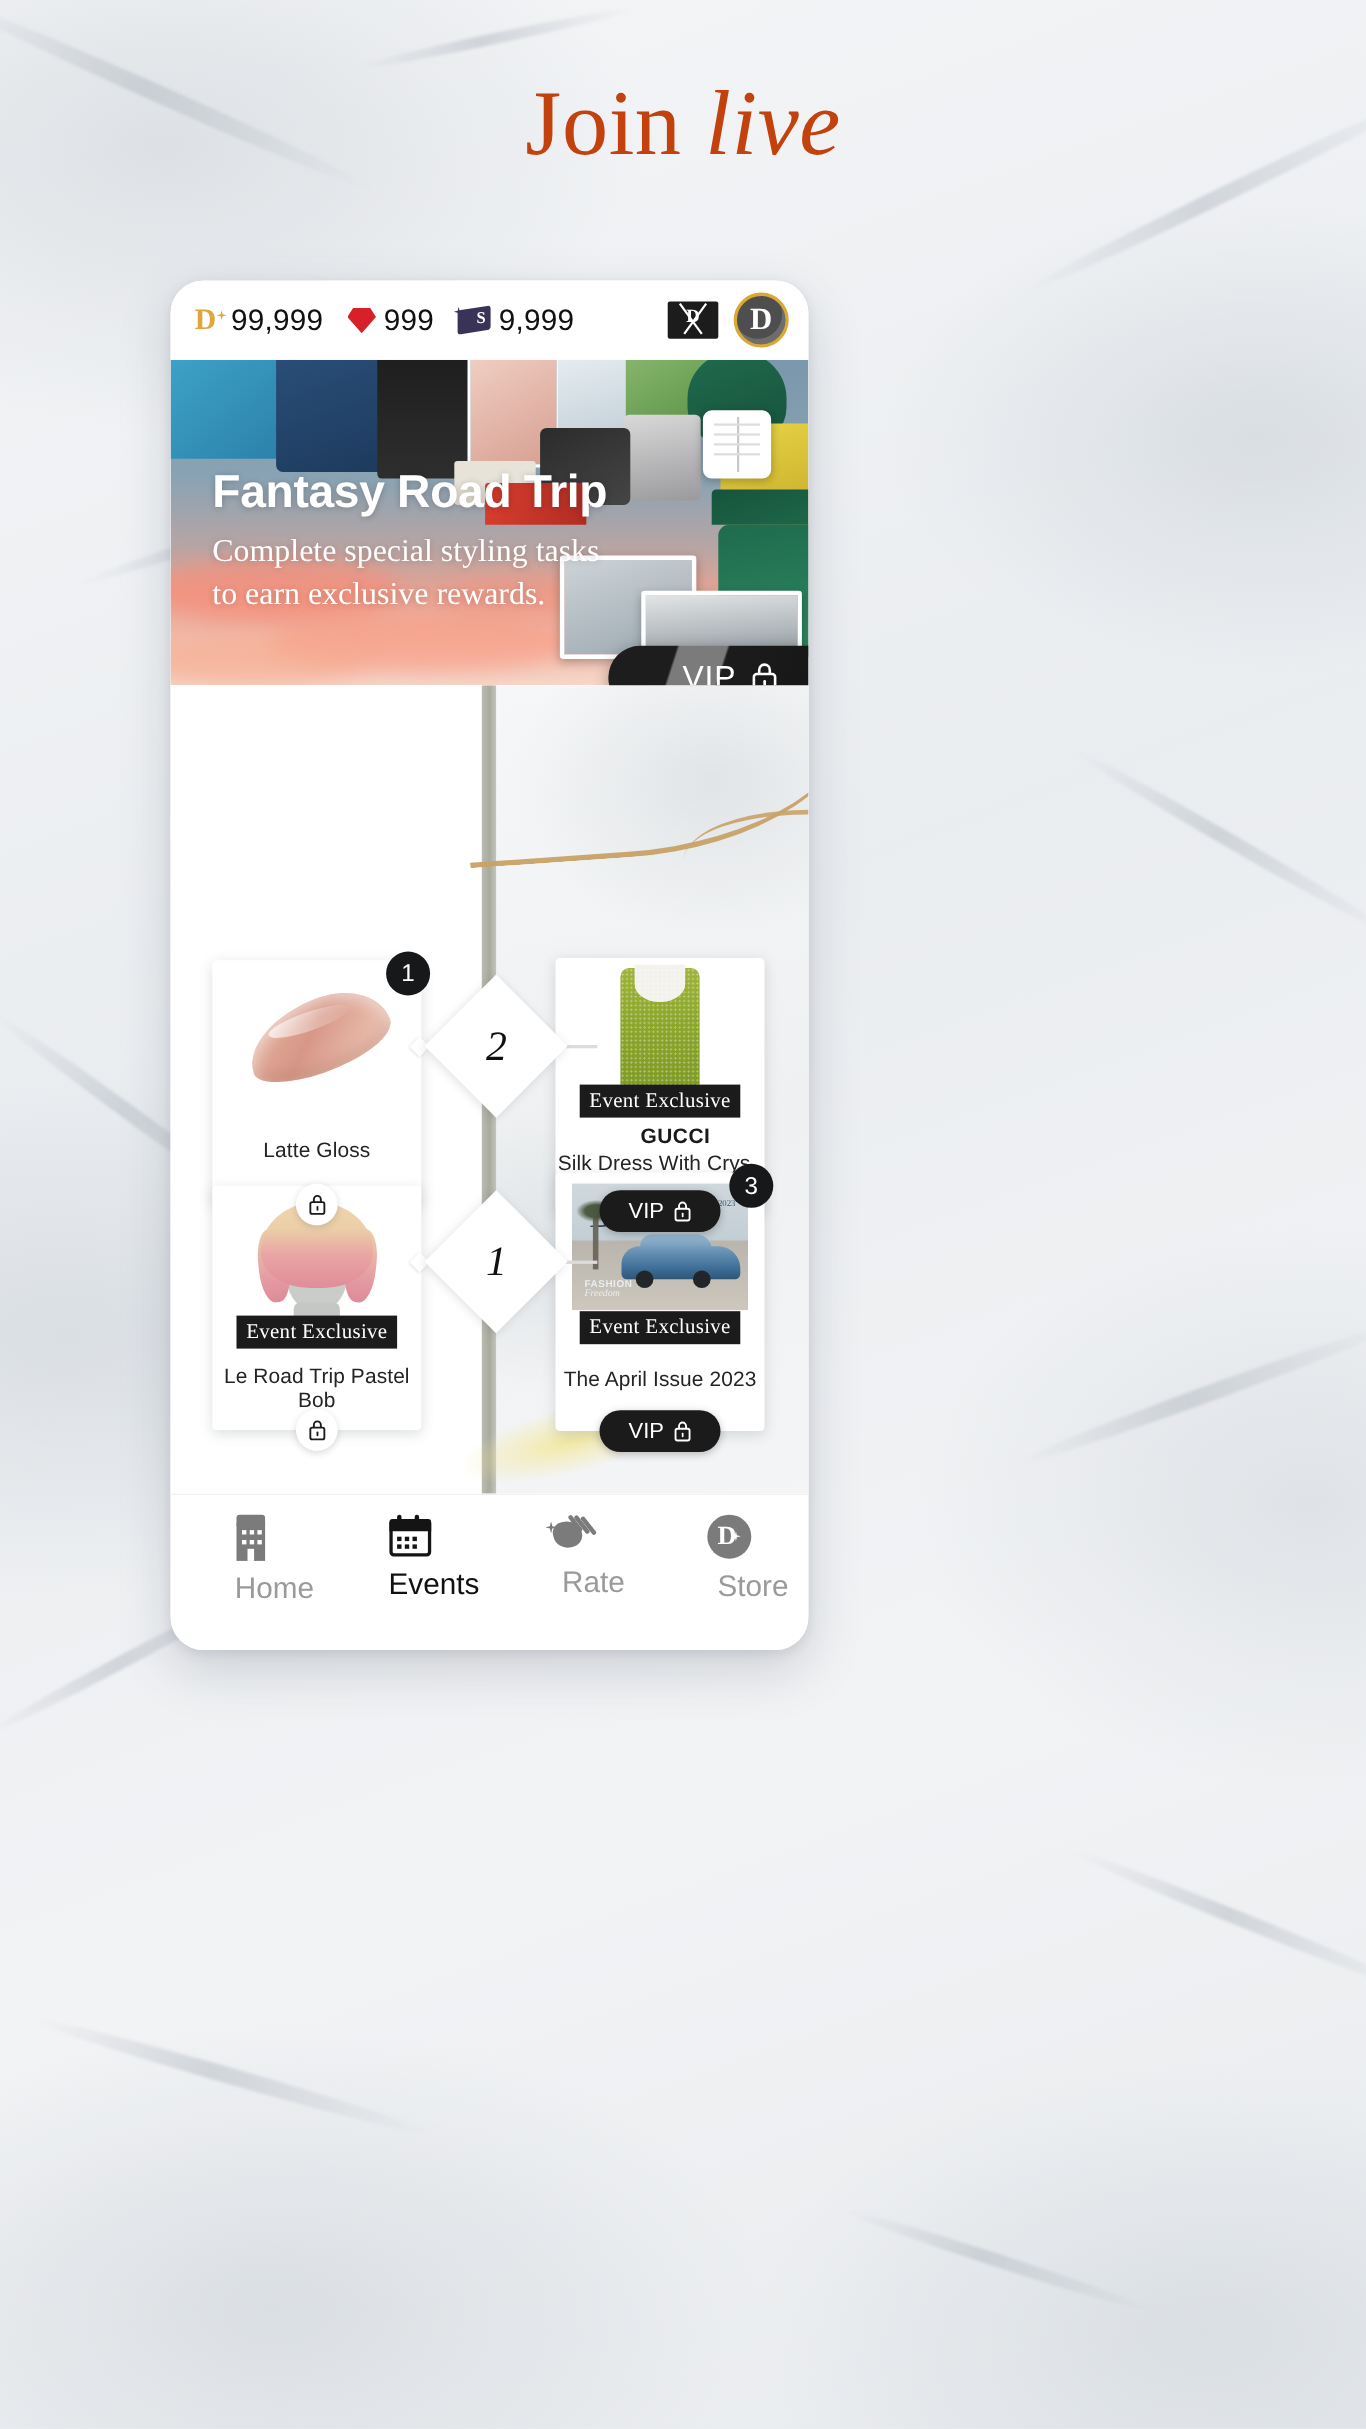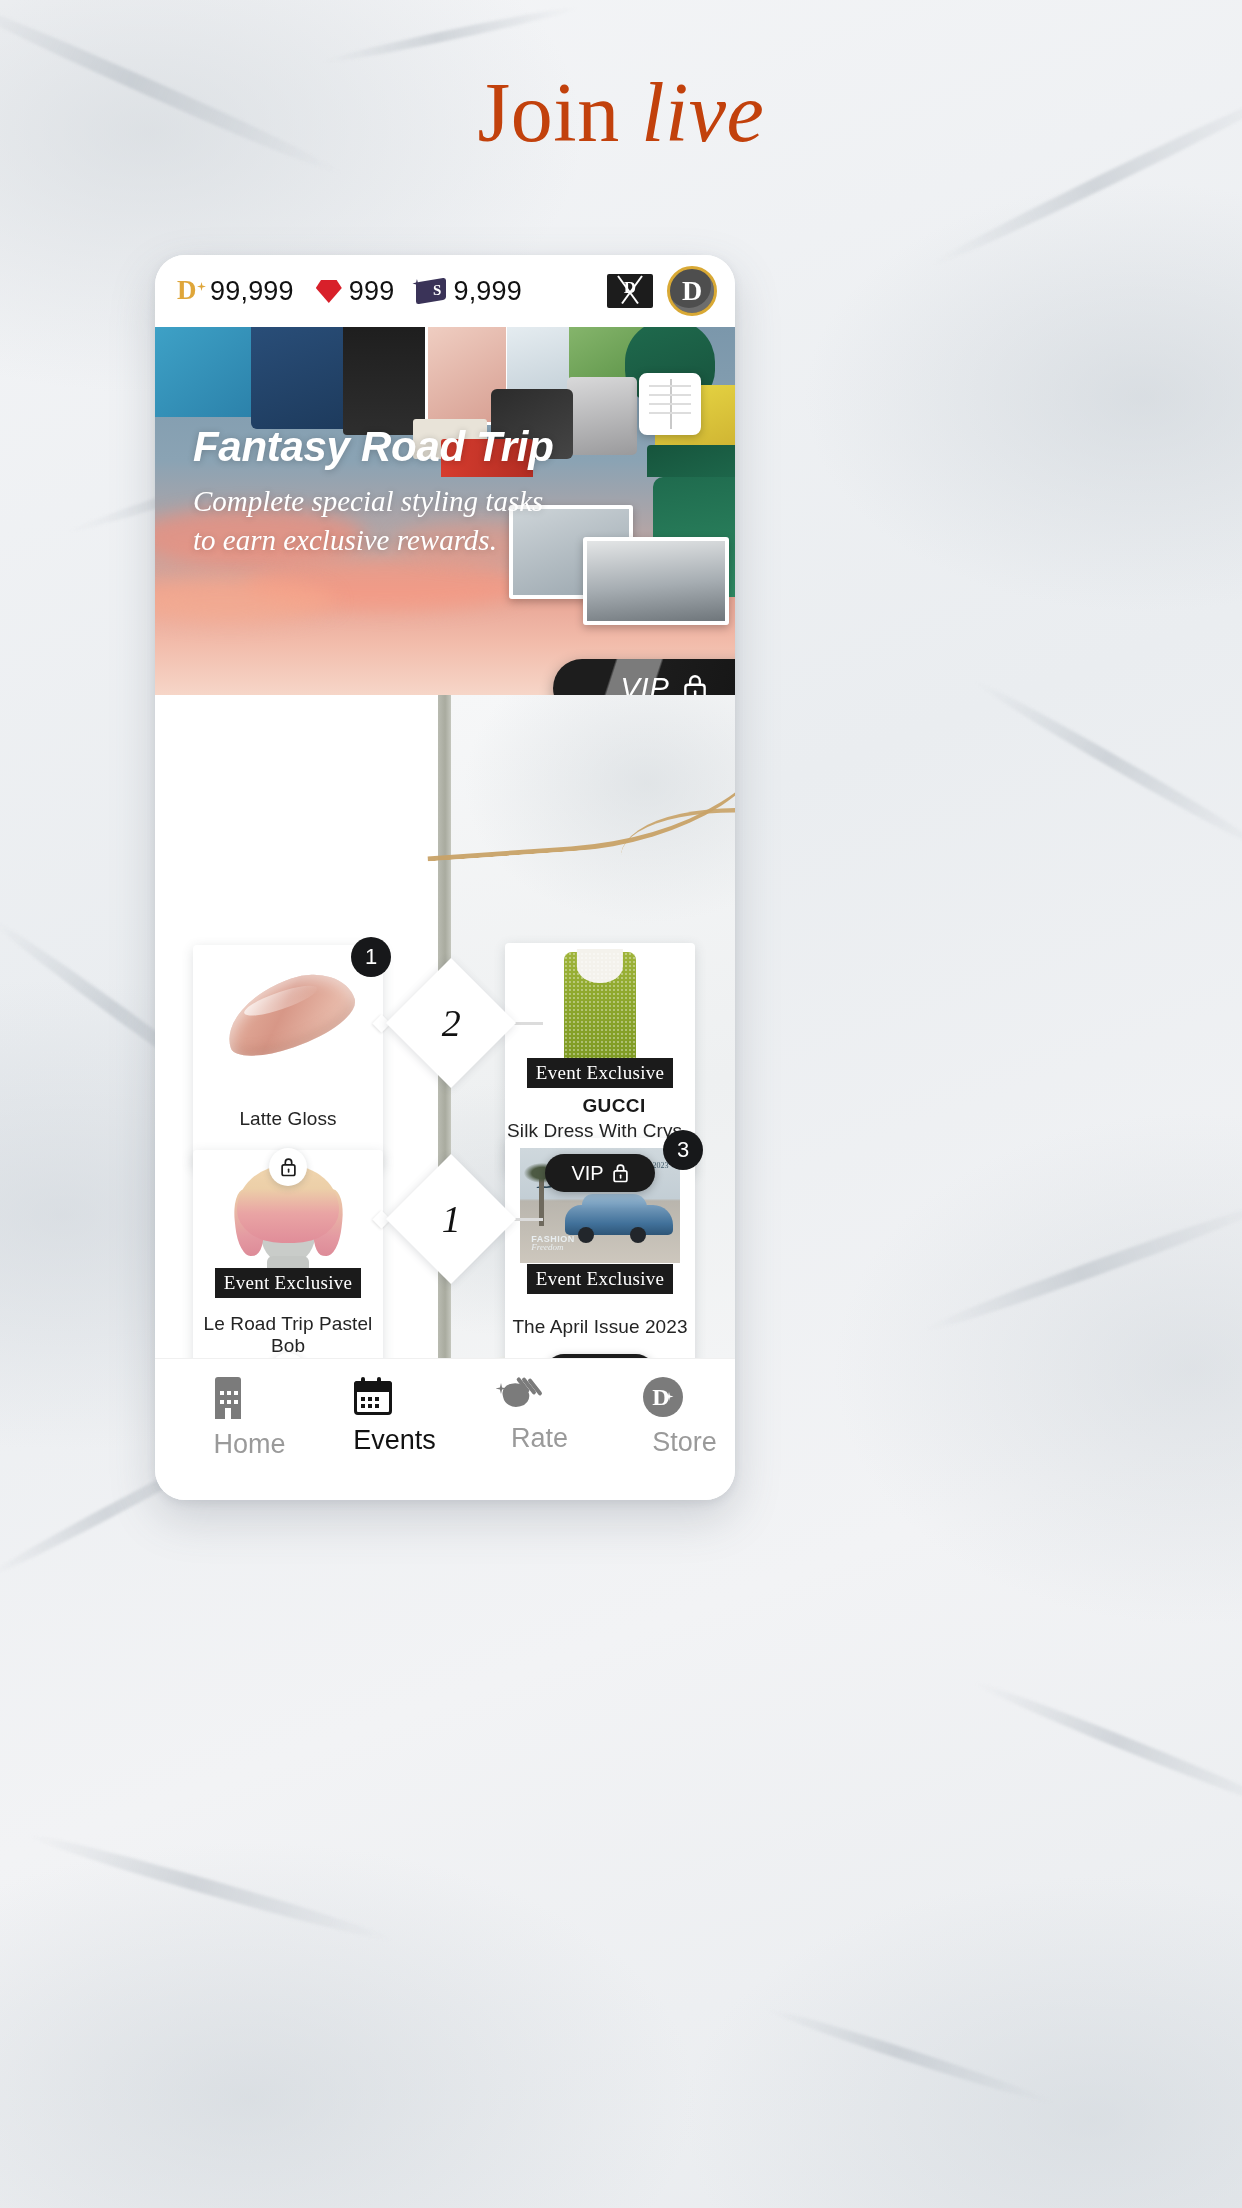--- a/index.html
+++ b/index.html
@@ -125,23 +125,22 @@
     width: 50px; height: 50px; border-radius: 50%;
     background: #4e4e4e;
     border: 3px solid #d9a935;
     display:flex; align-items:center; justify-content:center;
     color:#fff; font-family:"Liberation Serif",serif; font-weight:700; font-size:28px;
     box-shadow: inset -3px -5px 0 rgba(255,255,255,.18);
   }
 
   
   .banner {
-    position: relative; height: 368px; width: 100%;
+    position: relative; height: 296px; width: 100%;
     overflow: hidden;
-    font-style: italic;
   }
   .banner .sky {
     position:absolute; inset:0;
     background:
       linear-gradient(180deg, #7b97ab 0%, #8aa3b4 36%, #b8a5a4 58%, #e7a393 72%, #f2bcab 86%, #f6d6c8 100%);
   }
   .banner .cloud {
     position:absolute; border-radius:50%; filter: blur(9px);
     background: rgba(248,138,118,.62);
   }

